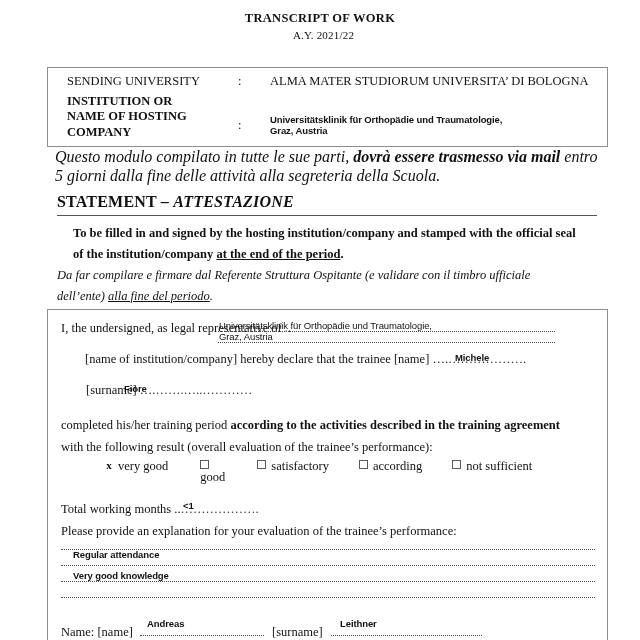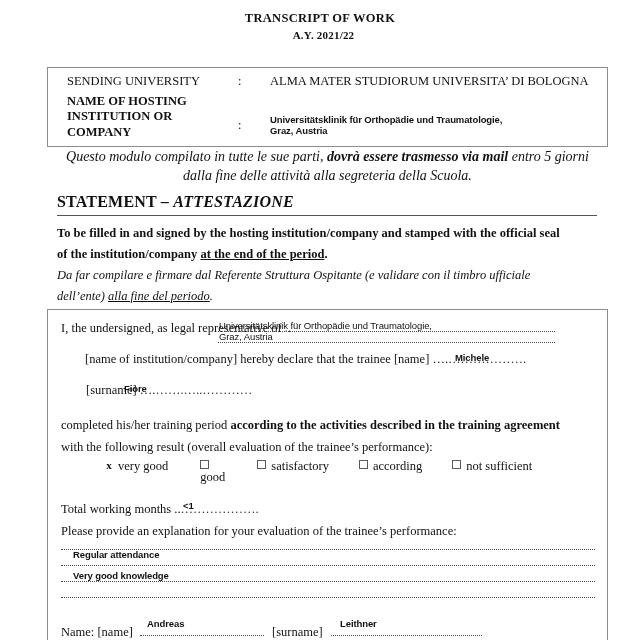--- a/index.html
+++ b/index.html
@@ -27,21 +27,21 @@
   
   .doc-title {
     text-align: center;
     font-weight: bold;
     font-size: 12.5px;
     letter-spacing: 0.3px;
     margin: 11px 0 0 0;
   }
   .doc-subtitle {
     text-align: center;
-    font-weight: bold;
+    font-weight: normal;
     font-size: 11px;
     letter-spacing: 0.2px;
     margin: 3px 0 0 0;
     padding-left: 7px;
   }
 
   
   .header-table {
     position: absolute;
     left: 47px;
@@ -87,23 +87,22 @@
   .ht-row.second .ht-colon,
   .ht-row.second .ht-value { padding-top: 17px; }
 
   
   .note {
     position: absolute;
     left: 55px;
     top: 136px;
     width: 545px;
     font-style: italic;
-    font-size: 14px;
+    font-size: 16px;
     line-height: 19px;
-    text-align: center;
   }
   .note b { font-weight: bold; font-style: italic; }
 
   
   .statement-head {
     position: absolute;
     left: 57px;
     top: 182px;
     width: 540px;
     font-weight: bold;
@@ -122,21 +121,21 @@
 
   
   .instructions {
     position: absolute;
     left: 57px;
     top: 212px;
     width: 545px;
     font-size: 12.5px;
     line-height: 21px;
   }
-  .instructions .en { font-weight: bold; }
+  .instructions .en { font-weight: bold; margin-left: 16px; }
   .instructions .it { font-style: italic; }
   .instructions u { text-decoration: underline; }
 
   
   .main-box {
     position: absolute;
     left: 47px;
     top: 298px;
     width: 561px;
     height: 348px;
@@ -218,22 +217,22 @@
   <div class="header-table">
 
     <div class="ht-row first">
       <div class="ht-label">SENDING UNIVERSITY</div>
       <div class="ht-colon">:</div>
       <div class="ht-value">ALMA MATER STUDIORUM UNIVERSITA’ DI BOLOGNA</div>
     </div>
 
     <div class="ht-row second">
       <div class="ht-label bold">
+        <div>INSTITUTION OR</div>
         <div>NAME OF HOSTING</div>
-        <div>INSTITUTION OR</div>
         <div>COMPANY</div>
       </div>
       <div class="ht-colon">:</div>
       <div class="ht-value filled">
         <div>Universitätsklinik für Orthopädie und Traumatologie,</div>
         <div>Graz, Austria</div>
       </div>
     </div>
   </div>
 

